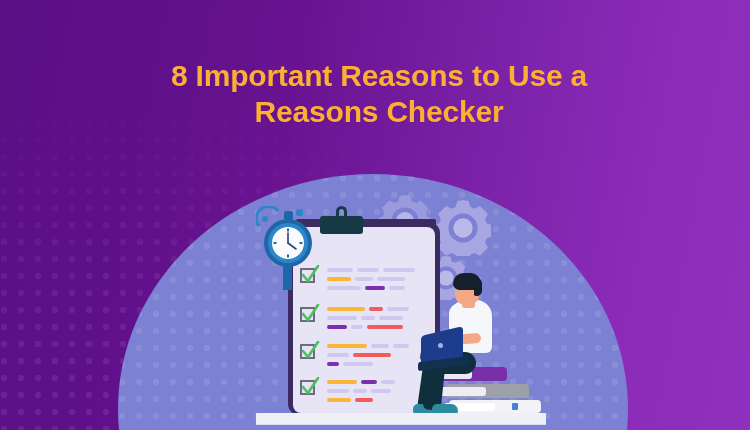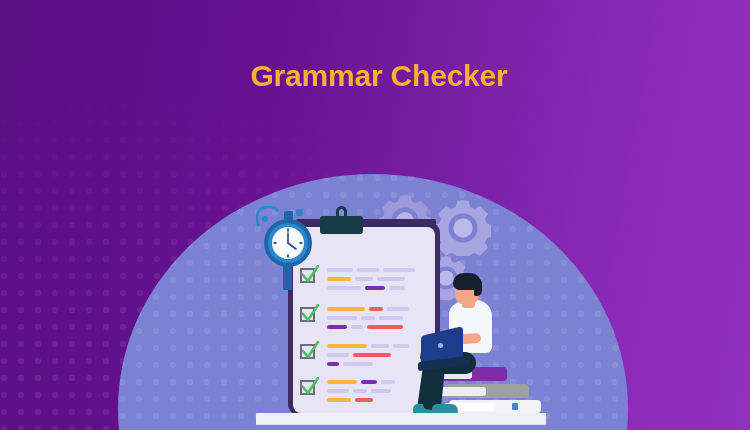--- a/index.html
+++ b/index.html
@@ -386,16 +386,17 @@
 
     <div class="laptop-lid" style="left:421px; top:331px; width:42px; height:32px; border-radius:4px; transform:skewY(-13deg);"></div>
     <div style="position:absolute;left:438px;top:343px;width:5px;height:5px;border-radius:50%;background:#9BB4E8;"></div>
     <div class="laptop-base" style="left:418px; top:359px; width:52px; height:9px; border-radius:3px; transform:skewY(-7deg);"></div>
 
     <div class="ground-bar-shade"></div>
     <div class="ground-bar"></div>
   </div>
 
   <div class="title-wrap">
-    <div class="title-line">Grammar Checker</div>
+    <div class="title-line">8 Important Reasons to Use a</div>
+    <div class="title-line">Reasons Checker</div>
   </div>
 
 </div>
 
 </body></html>

